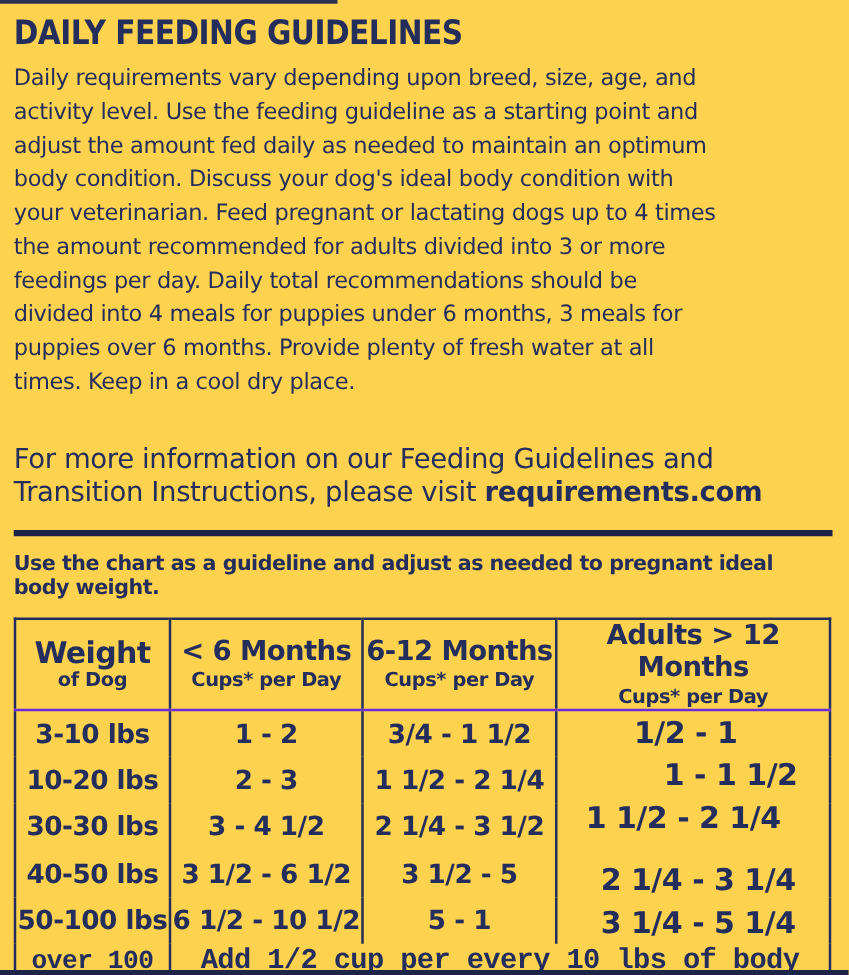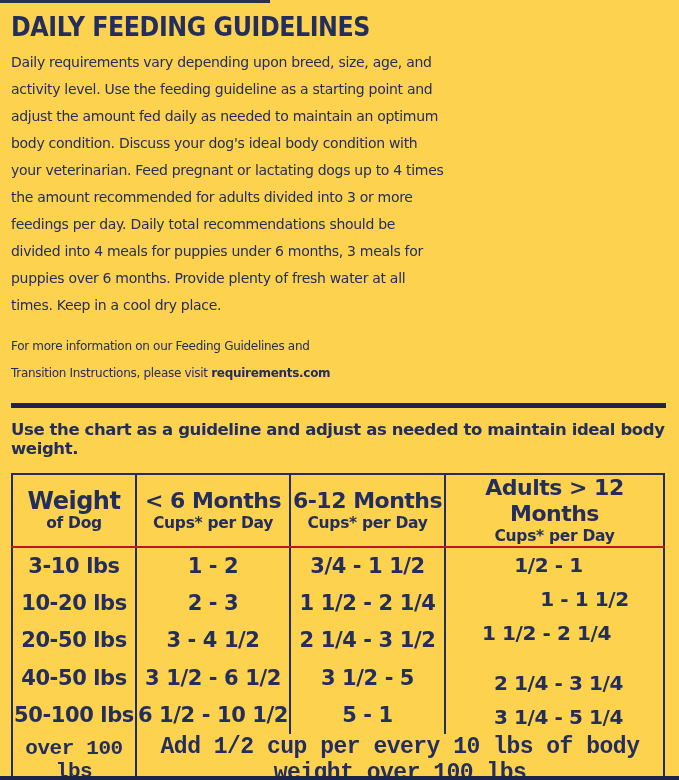--- a/index.html
+++ b/index.html
@@ -14,50 +14,50 @@
   .top-bar { position:absolute; top:0; left:0; width:270px; height:3px; background:#2A3252; }
   .bottom-bar { position:absolute; bottom:0; left:0; width:679px; height:4px; background:#1C2547; }
   .content { padding:9px 14px 0 11px; }
 
   .title {
     font-size:27px; font-weight:bold; letter-spacing:-0.5px;
     margin:2px 0 7px 0; white-space:nowrap;
     transform:scaleX(0.88); transform-origin:0 50%;
   }
   .intro {
-    font-size:14px; letter-spacing:-0.3px; line-height:27px;
+    font-size:18px; letter-spacing:-0.3px; line-height:27px;
     white-space:pre-line; margin:0;
   }
   .more-info {
-    margin-top:14px; font-size:12px; letter-spacing:-0.3px; line-height:27px;
+    margin-top:35px; font-size:22px; letter-spacing:-0.3px; line-height:27px;
   }
   .more-info .link { font-weight:bold; }
 
   .rule { margin-top:16px; width:655px; height:5px; background:#1C2547; }
 
   .chart-note {
     margin-top:12px; font-size:16.5px; font-weight:bold; letter-spacing:-0.4px;
   }
 
   table.feed {
     border-collapse:collapse; table-layout:fixed;
     width:652px; margin:15px 0 0 0;
     border:2.5px solid #242E5C;
   }
   .feed th, .feed td { padding:0; text-align:center; vertical-align:middle; }
   .feed thead tr { height:66px; }
-  .feed thead th { border-bottom:2px solid #b91c1c; }
+  .feed thead th { border-bottom:2px solid #6d28d9; }
   .feed .bl { border-left:2px solid #242E5C; }
   .feed tbody tr { height:34px; }
   .feed tbody tr.last { height:35px;font-family:Liberation Mono, monospace; }
   .hd-title { display:block; font-size:22px; font-weight:bold; letter-spacing:-0.5px; line-height:26px; }
   .hd-sub { display:block; font-size:15.5px; letter-spacing:-0.3px; line-height:19px; }
   .cell-val { font-size:21px; font-weight:bold; letter-spacing:-0.4px; }
   .adults-cell { vertical-align:middle; }
-  .adult-line { font-size:20px; font-weight:bold; letter-spacing:-0.4px; line-height:34px; }
+  .adult-line { font-size:24px; font-weight:bold; letter-spacing:-0.4px; line-height:34px; }
   .adult-line:nth-child(1) { transform:translateX(-6px); }
   .adult-line:nth-child(2) { transform:translateX(30px); }
   .adult-line:nth-child(3) { transform:translateX(-8px); }
   .adult-line:nth-child(4) { transform:translateX(4px);margin-top:16px; }
   .adult-line:nth-child(5) { transform:translateX(4px); }
   .over-note { font-size:23px; font-weight:bold; letter-spacing:-0.5px; }
 </style>
 </head>
 <body>
 
@@ -78,21 +78,21 @@
 puppies over 6 months. Provide plenty of fresh water at all
 times. Keep in a cool dry place.</p>
 
   <div class="more-info">
     <span>For more information on our Feeding Guidelines and</span><br>
     <span>Transition Instructions, please visit </span><span class="link">requirements.com</span>
   </div>
 
   <div class="rule"></div>
 
-  <div class="chart-note">Use the chart as a guideline and adjust as needed to maintain ideal body weight.</div>
+  <div class="chart-note">Use the chart as a guideline and adjust as needed to pregnant ideal body weight.</div>
 
   <table class="feed">
     <colgroup>
       <col style="width:124px">
         <col style="width:154px">
         <col style="width:155px">
         <col style="width:219px">
     </colgroup>
     <thead>
       <tr>
@@ -126,21 +126,21 @@
           <div class="adult-line">2 1/4 - 3 1/4</div>
           <div class="adult-line">3 1/4 - 5 1/4</div>
         </td>
       </tr>
       <tr>
         <td class="cell-val">10-20 lbs</td>
         <td class="cell-val bl">2 - 3</td>
         <td class="cell-val bl">1 1/2 - 2 1/4</td>
       </tr>
       <tr>
-        <td class="cell-val">20-50 lbs</td>
+        <td class="cell-val">30-30 lbs</td>
         <td class="cell-val bl">3 - 4 1/2</td>
         <td class="cell-val bl">2 1/4 - 3 1/2</td>
       </tr>
       <tr>
         <td class="cell-val">40-50 lbs</td>
         <td class="cell-val bl">3 1/2 - 6 1/2</td>
         <td class="cell-val bl">3 1/2 - 5</td>
       </tr>
       <tr>
         <td class="cell-val">50-100 lbs</td>

